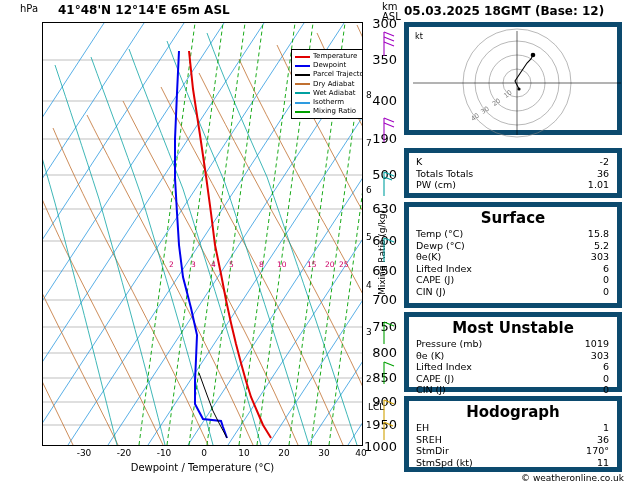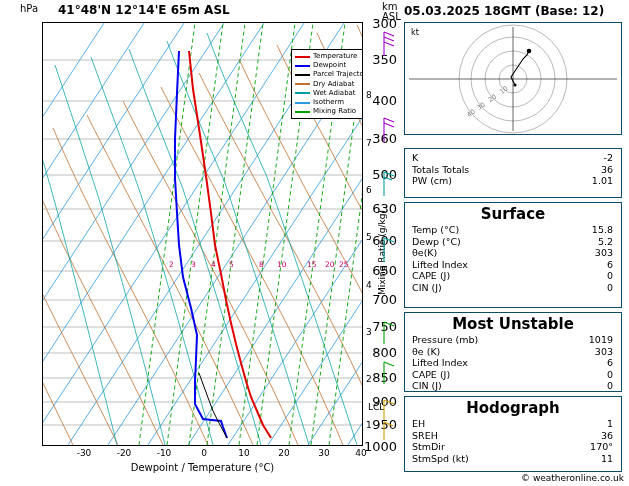--- a/index.html
+++ b/index.html
@@ -27,21 +27,21 @@
 
   
   .legend{position:absolute;left:248px;top:26px;background:#fff;border:1px solid #000;padding:2px 3px;font-size:7px;line-height:9.2px;}
   .legend .row{display:flex;align-items:center;white-space:nowrap;}
   .legend .sw{width:15px;height:0;border-top-width:2px;border-top-style:solid;margin-right:3px;}
 
   
   #right-col{position:absolute;left:400px;top:0;width:229px;height:486px;}
   #date-title{position:absolute;left:4px;top:4px;font-size:12px;color:#000;font-weight:bold;}
 
-  .rbox{position:absolute;left:4px;border:1px solid #0c4a6e;box-sizing:border-box;background:#fff;}
+  .rbox{position:absolute;left:4px;border:5px solid #0c4a6e;box-sizing:border-box;background:#fff;}
   #hodo-box{top:22px;width:218px;height:113px;}
   #kbox{top:148px;width:218px;height:50px;}
   #sfc-box{top:202px;width:218px;height:106px;}
   #mu-box{top:312px;width:218px;height:80px;}
   #hodo2-box{top:396px;width:218px;height:76px;}
 
   .boxtitle{text-align:center;font-size:15px;margin:2px 0 1px 0;font-weight:bold;}
   .kv{display:flex;justify-content:space-between;font-size:9.5px;padding:0 8px 0 7px;line-height:11.6px;}
   .kv .k{white-space:nowrap;}
   .kv .v{white-space:nowrap;}
@@ -65,21 +65,21 @@
     <div class="ytick" style="top:424px">950</div>
     <div class="ytick" style="top:401px">900</div>
     <div class="ytick" style="top:377px">850</div>
     <div class="ytick" style="top:352px">800</div>
     <div class="ytick" style="top:326px">750</div>
     <div class="ytick" style="top:299px">700</div>
     <div class="ytick" style="top:270px">650</div>
     <div class="ytick" style="top:240px">600</div>
     <div class="ytick" style="top:208px">630</div>
     <div class="ytick" style="top:174px">500</div>
-    <div class="ytick" style="top:138px">360</div>
+    <div class="ytick" style="top:138px">190</div>
     <div class="ytick" style="top:100px">400</div>
     <div class="ytick" style="top:59px">350</div>
     <div class="ytick" style="top:23px">300</div>
 
     <div class="xtick" style="left:84px">-30</div>
     <div class="xtick" style="left:124px">-20</div>
     <div class="xtick" style="left:164px">-10</div>
     <div class="xtick" style="left:204px">0</div>
     <div class="xtick" style="left:244px">10</div>
     <div class="xtick" style="left:284px">20</div>

